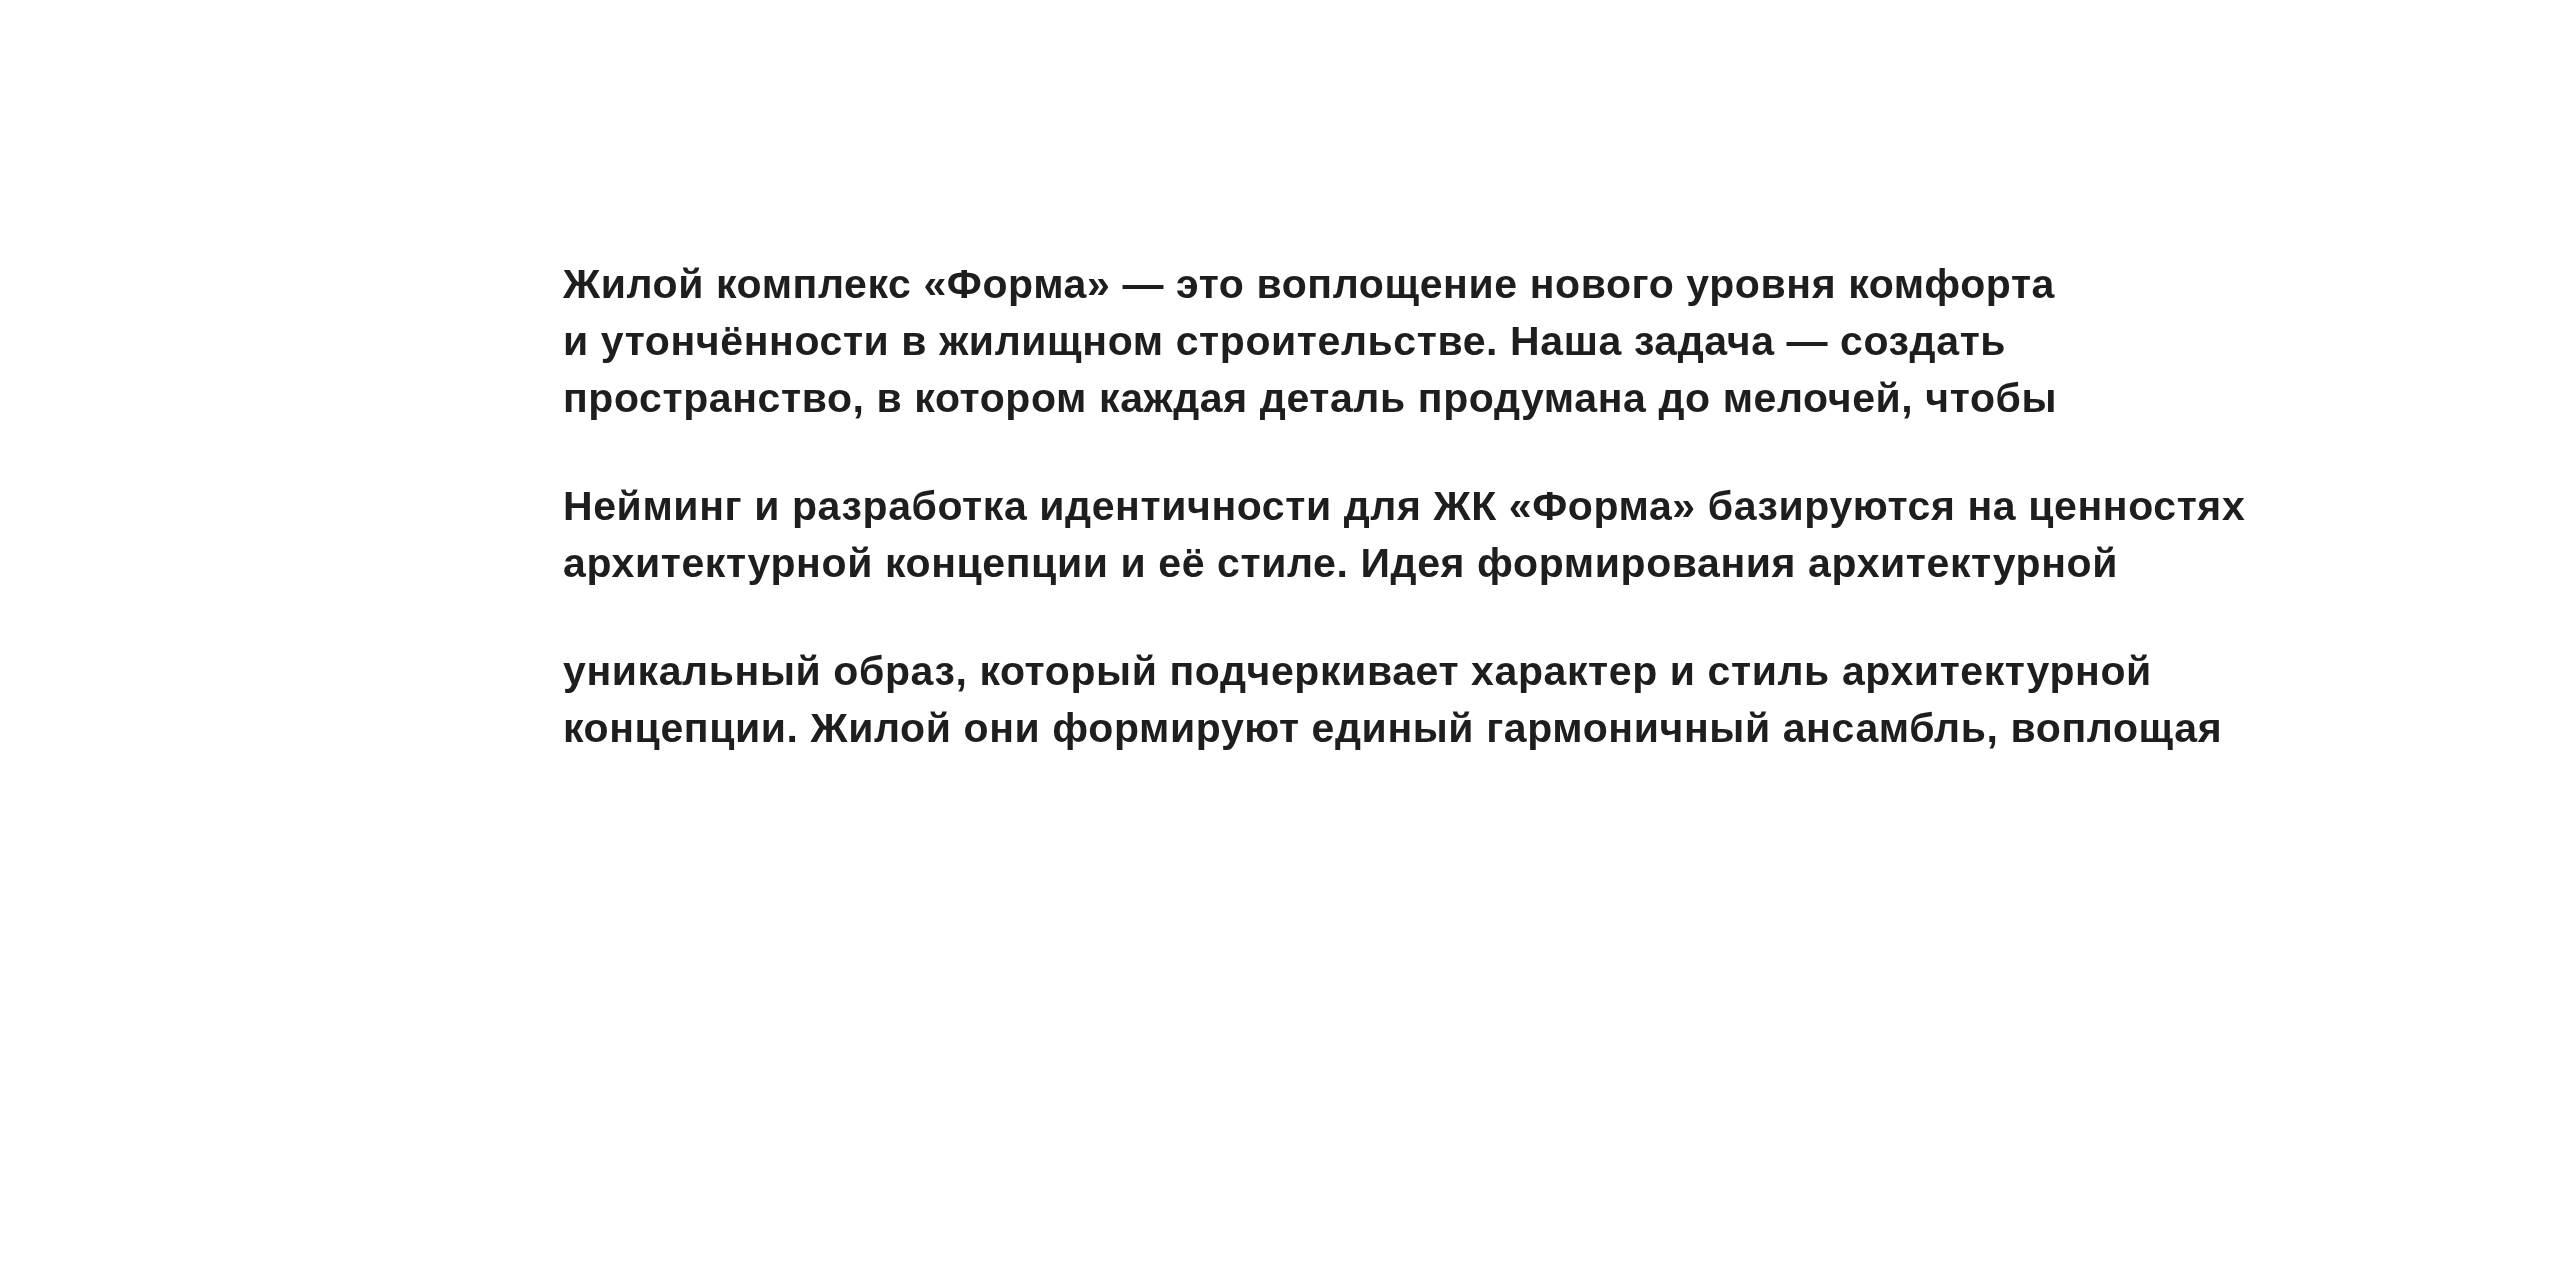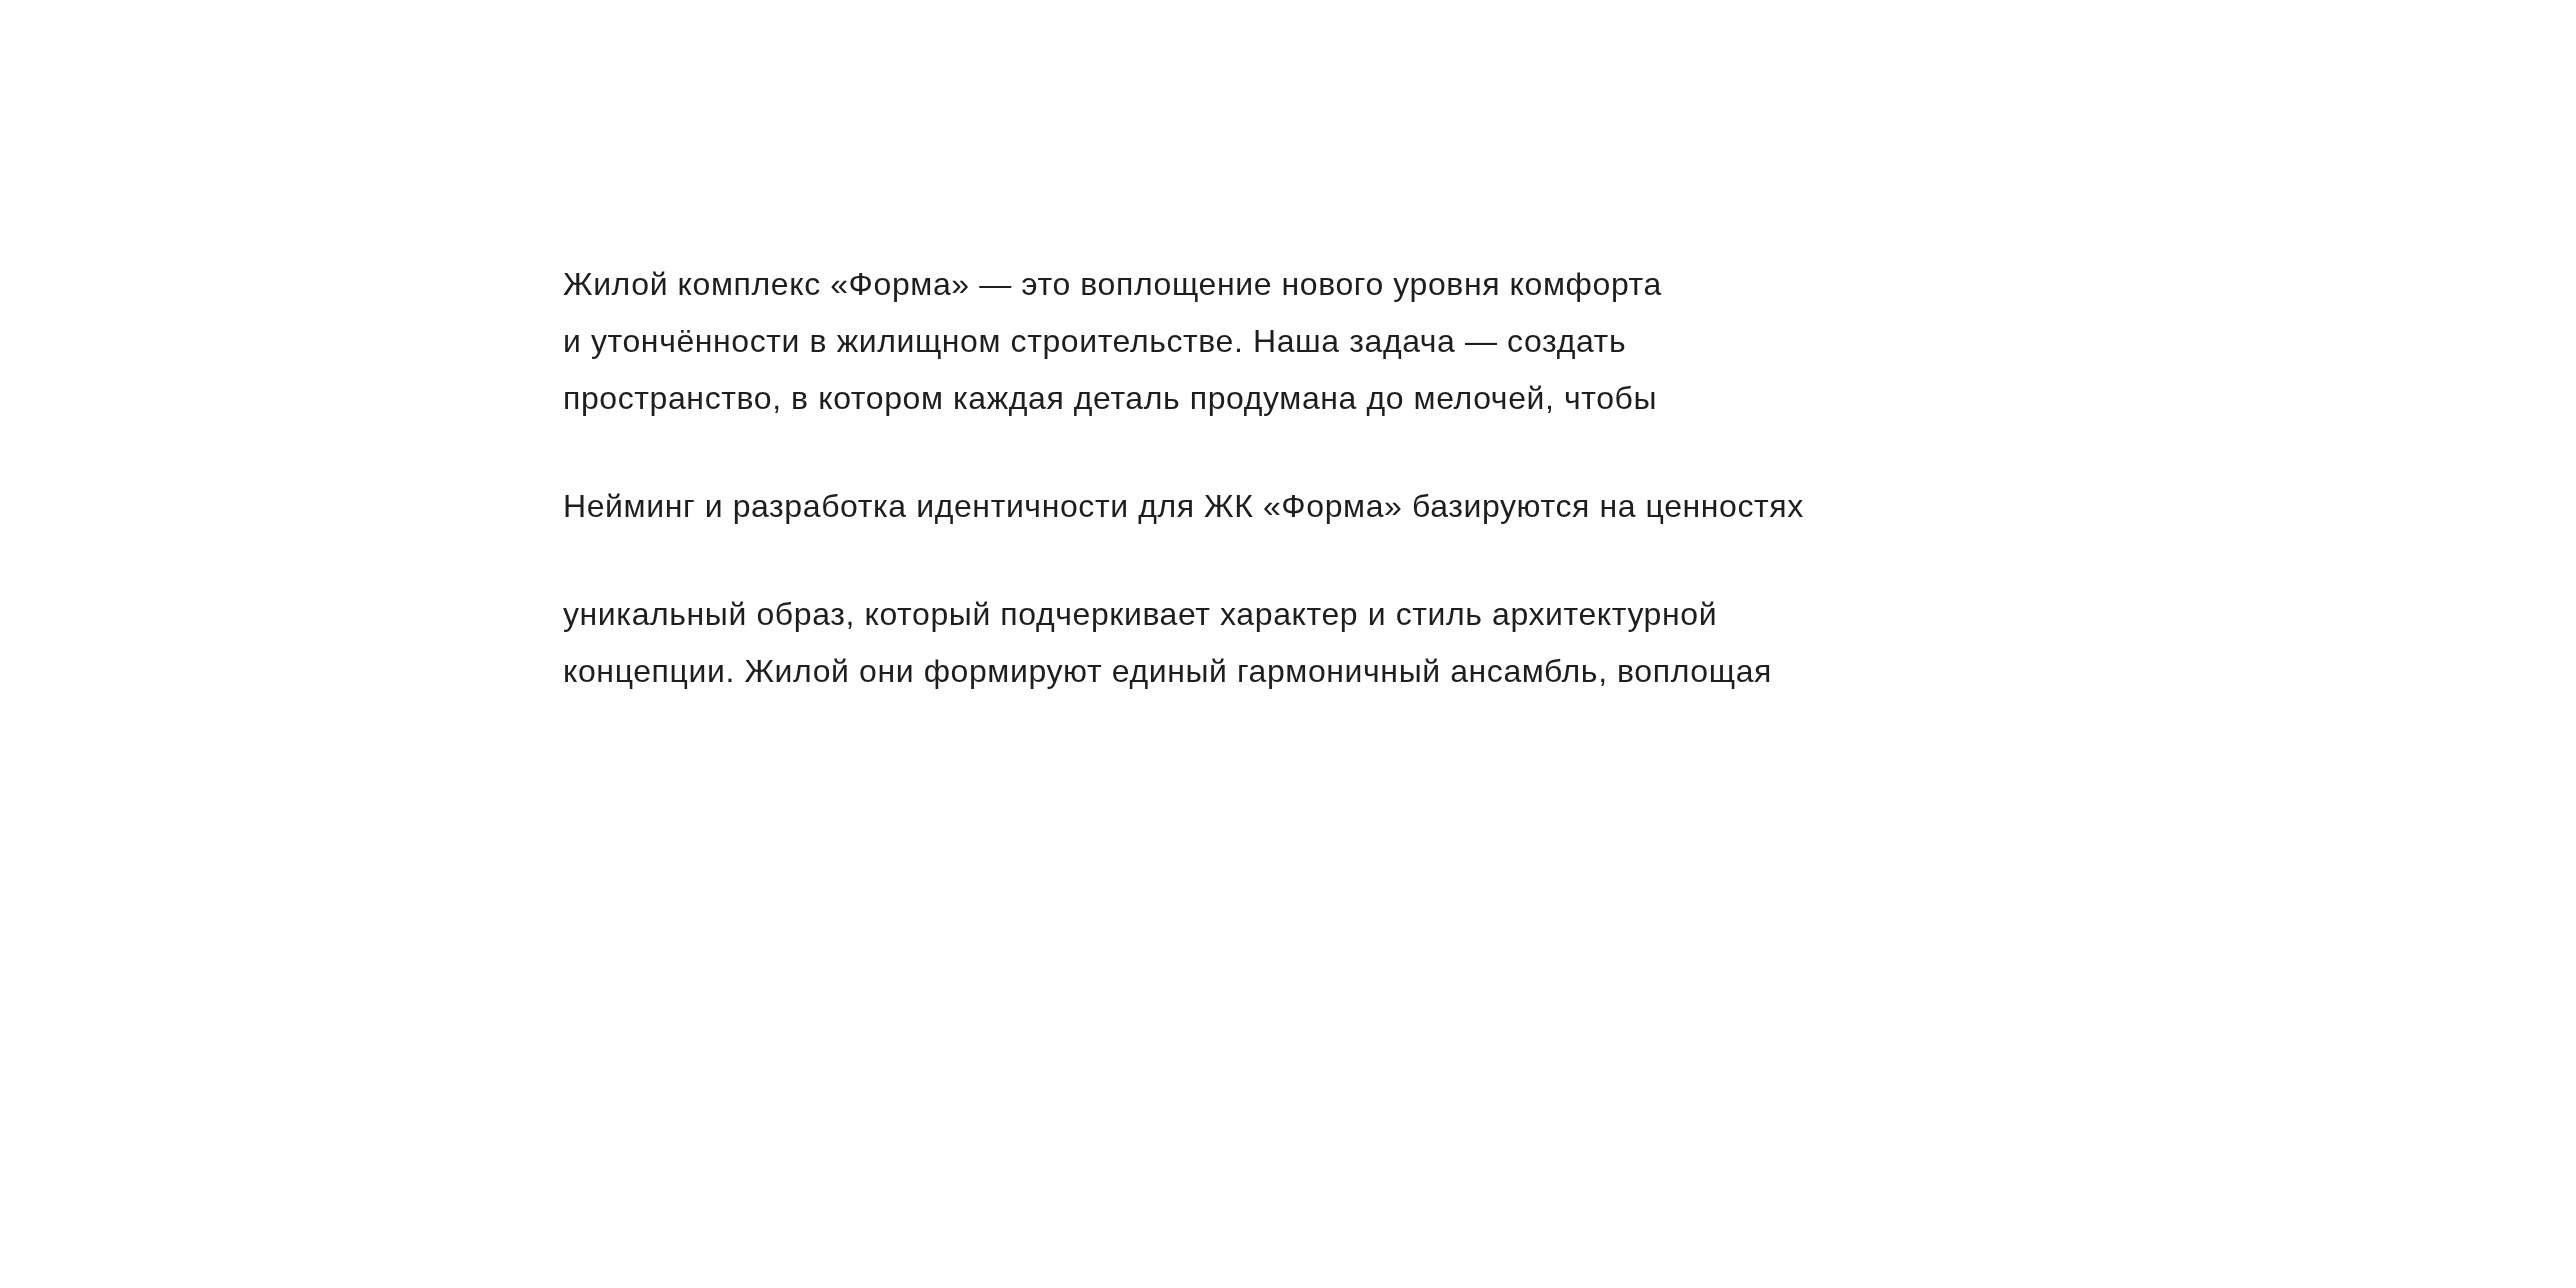--- a/index.html
+++ b/index.html
@@ -13,24 +13,24 @@
     font-family: "Liberation Sans", "DejaVu Sans", sans-serif;
     position: relative;
     overflow: hidden;
   }
   .text-block {
     position: absolute;
     left: 563px;
     top: 256px;
     width: 1490px;
     color: #1e1e1e;
-    font-size: 32px;
+    font-size: 41px;
     line-height: 57px;
     letter-spacing: 0.6px;
-    font-weight: 400;
+    font-weight: 700;
   }
   .paragraph {
     margin: 0 0 51px 0;
   }
   .paragraph:last-child {
     margin-bottom: 0;
   }
   .text-line {
     display: block;
     white-space: nowrap;
@@ -42,20 +42,21 @@
 <main class="text-block" style="color: rgb(30, 30, 30);">
 
   <p class="paragraph">
     <span class="text-line">Жилой комплекс «Форма» — это воплощение нового уровня комфорта</span>
     <span class="text-line">и утончённости в жилищном строительстве. Наша задача — создать</span>
     <span class="text-line">пространство, в котором каждая деталь продумана до мелочей, чтобы</span>
   </p>
 
   <p class="paragraph">
     <span class="text-line">Нейминг и разработка идентичности для ЖК «Форма» базируются на ценностях</span>
+    <span class="text-line">архитектурной концепции и её стиле. Идея формирования архитектурной</span>
   </p>
 
   <p class="paragraph">
     <span class="text-line">уникальный образ, который подчеркивает характер и стиль архитектурной</span>
     <span class="text-line">концепции. Жилой они формируют единый гармоничный ансамбль, воплощая</span>
   </p>
 
 </main>
 
 

